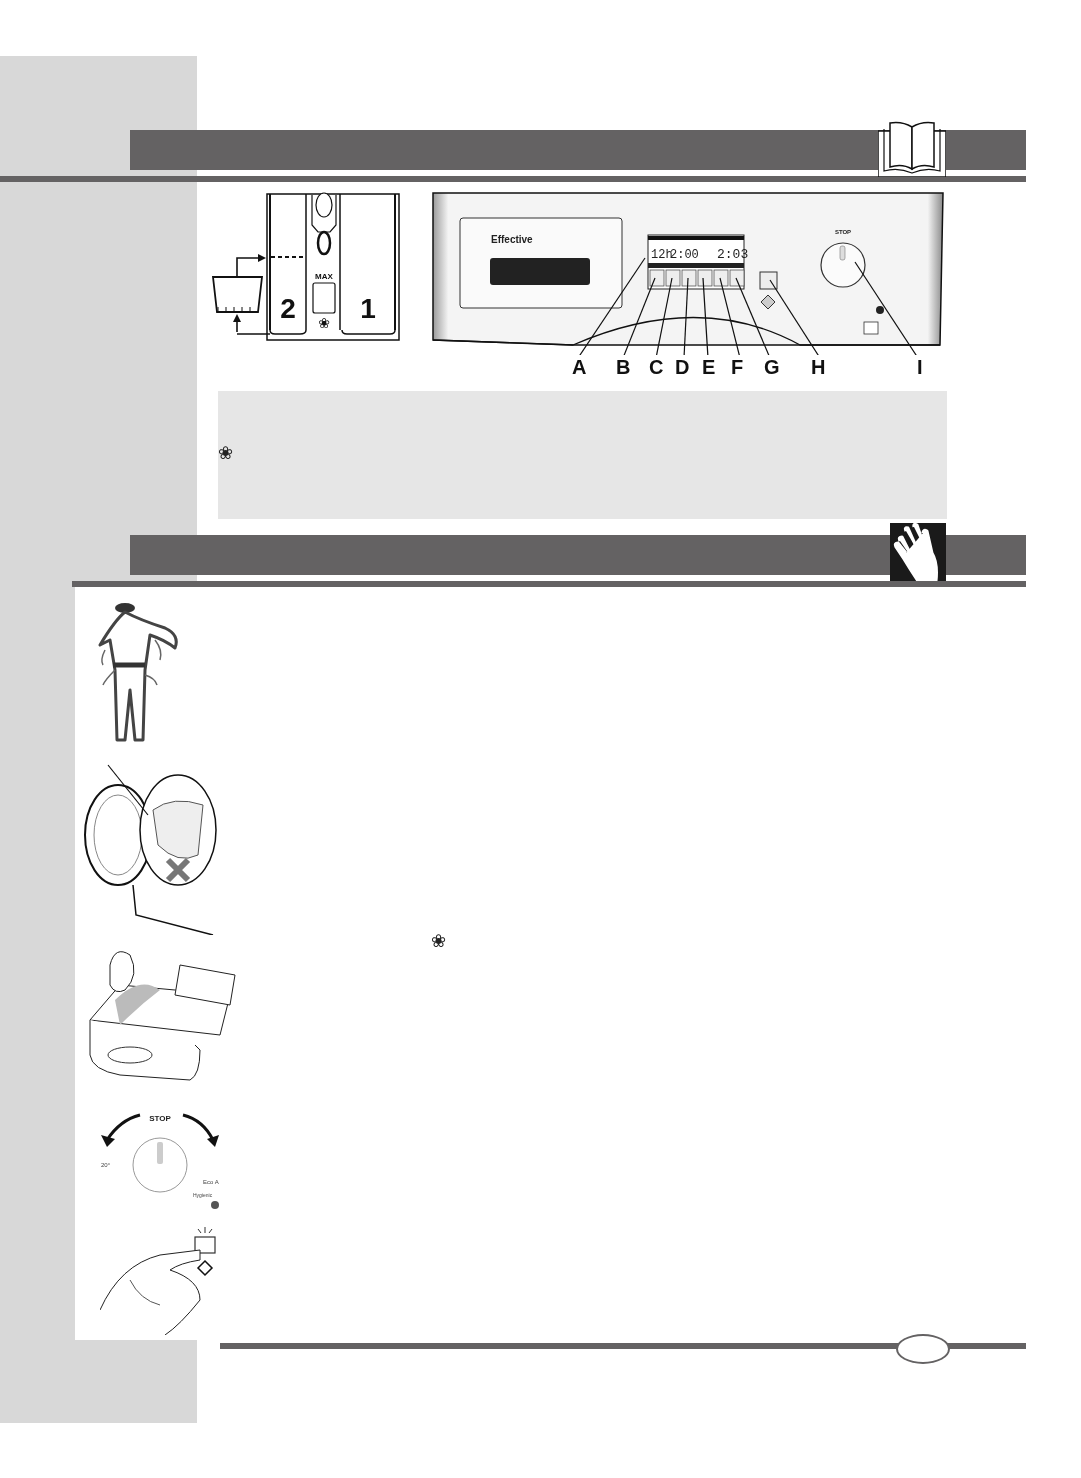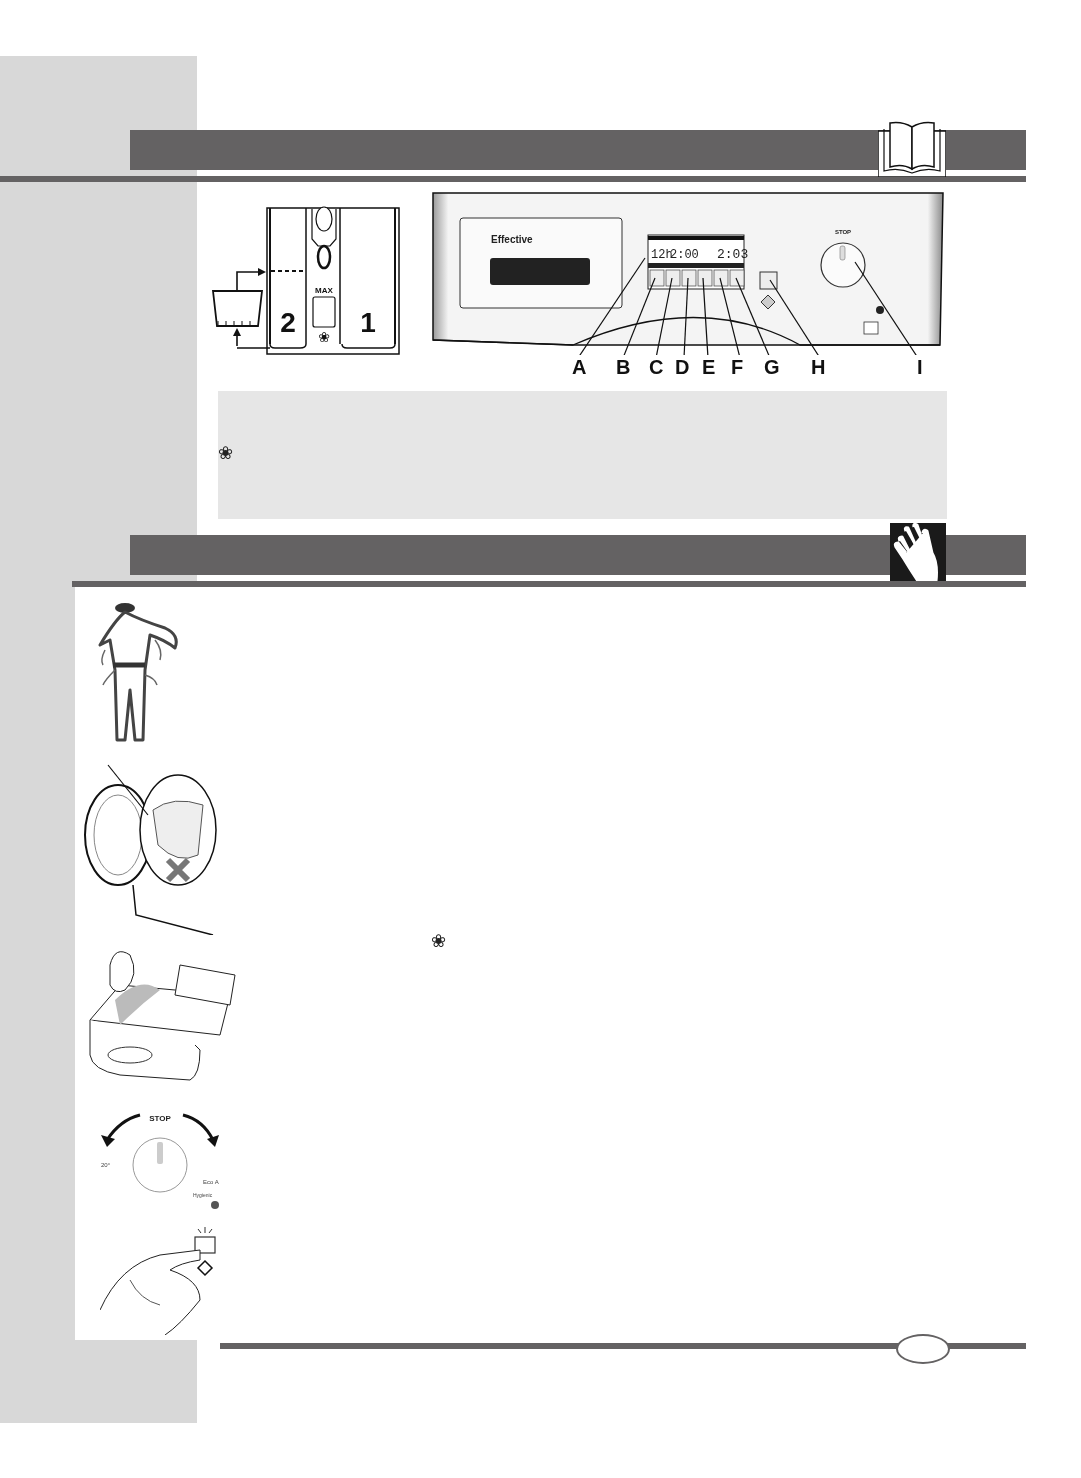--- a/index.html
+++ b/index.html
@@ -28,21 +28,21 @@
 <div class="abs rule" style="left:0;top:176px;width:1026px;height:6px;"></div>
 <div class="abs" style="left:878px;top:121px;width:68px;height:56px;">
   <svg width="68" height="56" viewBox="0 0 68 56">
     <rect x="0" y="10" width="68" height="46" fill="#fff" stroke="#111" stroke-width="1.5"></rect>
     <path d="M12 2 L12 46 Q24 42 34 48 L34 6 Q24 0 12 2Z" fill="#fff" stroke="#111" stroke-width="1.5"></path>
     <path d="M56 2 L56 46 Q44 42 34 48 L34 6 Q44 0 56 2Z" fill="#fff" stroke="#111" stroke-width="1.5"></path>
     <path d="M6 8 L6 50 Q20 46 34 52 Q48 46 62 50 L62 8" fill="none" stroke="#111" stroke-width="1.2"></path>
   </svg>
 </div>
 
-<div class="abs" style="left:210px;top:204px;width:200px;height:160px;">
+<div class="abs" style="left:210px;top:190px;width:200px;height:160px;">
   <svg width="200" height="160" viewBox="210 190 200 160">
     <rect x="267" y="194" width="132" height="146" fill="#fff" stroke="#111" stroke-width="1.5"></rect>
     <line x1="270" y1="194" x2="270" y2="330" stroke="#111" stroke-width="2"></line>
     <line x1="306" y1="194" x2="306" y2="330" stroke="#111" stroke-width="1.5"></line>
     <line x1="340" y1="194" x2="340" y2="330" stroke="#111" stroke-width="1.5"></line>
     <line x1="395" y1="194" x2="395" y2="330" stroke="#111" stroke-width="2"></line>
     <path d="M270 330 Q270 334 275 334 L300 334 Q306 334 306 330" fill="none" stroke="#111" stroke-width="1.5"></path>
     <path d="M342 330 Q342 334 347 334 L390 334 Q395 334 395 330" fill="none" stroke="#111" stroke-width="1.5"></path>
     <path d="M312 195 L312 225 L318 232 L330 232 L336 225 L336 195" fill="none" stroke="#111" stroke-width="1.2"></path>
     <ellipse cx="324" cy="205" rx="8" ry="12" fill="#fff" stroke="#111" stroke-width="1.2"></ellipse>

